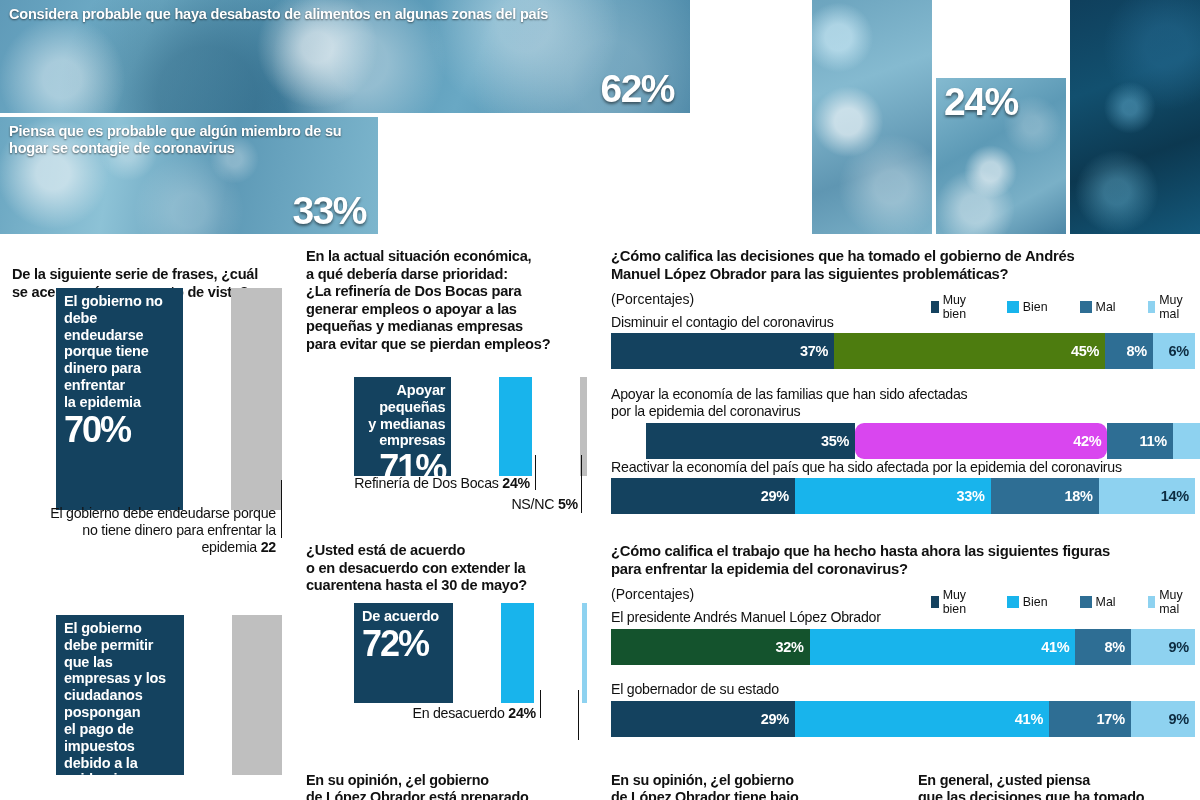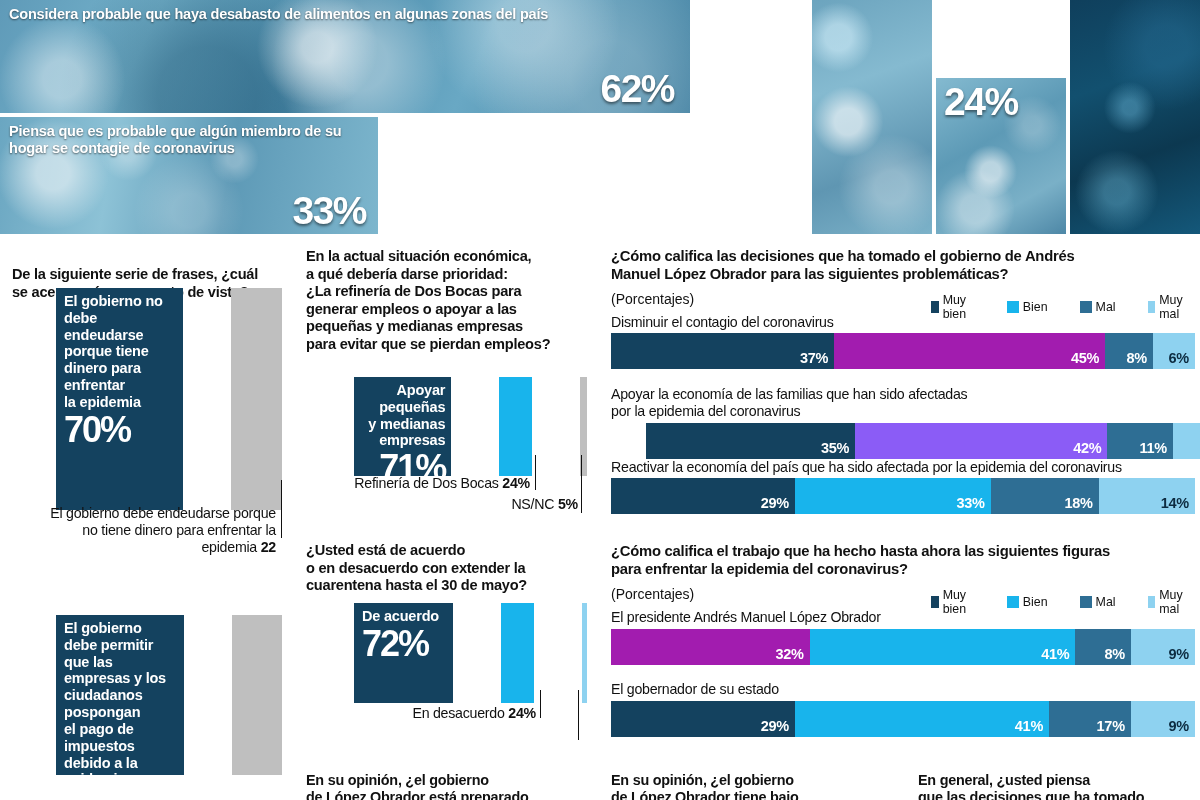--- a/index.html
+++ b/index.html
@@ -102,21 +102,21 @@
 
   
   .legend{position:absolute;display:flex;align-items:center;gap:6px;font-size:12.4px;color:#111;}
   .legend .li{display:flex;align-items:center;gap:4px;margin-right:11px;padding-left:15px;}
   .legend .sw{width:12px;height:12px;display:inline-block;}
   .rowlabel{position:absolute;font-size:14.2px;color:#111;line-height:1.2;letter-spacing:-.25px;}
   .stack{position:absolute;display:flex;height:36px;}
   .stack .sg{
     height:100%;display:flex;align-items:flex-end;justify-content:flex-end;
     color:#fff;font-weight:bold;font-size:14.5px;
-    padding:0 6px 3px 0;box-sizing:border-box;letter-spacing:-.3px;
+    padding:0 6px 10px 0;box-sizing:border-box;letter-spacing:-.3px;
   }
   .stack .sg.dark{color:#0d2c41;}
   .paren{position:absolute;font-size:14px;color:#111;}
   .footq{position:absolute;font-weight:bold;font-size:14.4px;line-height:1.2;color:#111;letter-spacing:-.25px;}
 </style>
 </head>
 <body>
 
 <div class="page">
 
@@ -256,38 +256,38 @@
       <i class="sw" style="background:#8ed2f0;"></i>
       <span>Muy mal</span>
     </span>
   </div>
 
   <div class="rowlabel" style="left:611px;top:314px;">Disminuir el contagio del coronavirus</div>
   <div class="stack" style="left:611px;top:333px;width:584px;">
     <div class="sg" style="width:38.2%;background:#14425f;">
         <span>37%</span>
       </div>
-    <div class="sg" style="width:46.4%;background:#a21caf;">
+    <div class="sg" style="width:46.4%;background:#4d7c0f;">
         <span>45%</span>
       </div>
     <div class="sg" style="width:8.2%;background:#2e6e94;">
         <span>8%</span>
       </div>
     <div class="sg dark" style="width:7.2%;background:#8ed2f0;">
         <span>6%</span>
       </div>
   </div>
 
   <div class="rowlabel" style="left:611px;top:386px;width:580px;white-space:pre-line;">Apoyar la economía de las familias que han sido afectadas
 por la epidemia del coronavirus</div>
   <div class="stack" style="left:646px;top:423px;width:584px;">
     <div class="sg" style="width:35.8%;background:#14425f;">
         <span>35%</span>
       </div>
-    <div class="sg" style="width:43.2%;background:#8b5cf6;">
+    <div class="sg" style="width:43.2%;background:#d946ef;border-radius:9px;">
         <span>42%</span>
       </div>
     <div class="sg" style="width:11.2%;background:#2e6e94;">
         <span>11%</span>
       </div>
     <div class="sg dark" style="width:9.8%;background:#8ed2f0;">
         <span>9%</span>
       </div>
   </div>
 
@@ -326,21 +326,21 @@
       <span>Mal</span>
     </span>
     <span class="li">
       <i class="sw" style="background:#8ed2f0;"></i>
       <span>Muy mal</span>
     </span>
   </div>
 
   <div class="rowlabel" style="left:611px;top:609px;">El presidente Andrés Manuel López Obrador</div>
   <div class="stack" style="left:611px;top:629px;width:584px;">
-    <div class="sg" style="width:34%;background:#a21caf;">
+    <div class="sg" style="width:34%;background:#14532d;">
         <span>32%</span>
       </div>
     <div class="sg" style="width:45.5%;background:#18b4ec;">
         <span>41%</span>
       </div>
     <div class="sg" style="width:9.5%;background:#2e6e94;">
         <span>8%</span>
       </div>
     <div class="sg dark" style="width:11%;background:#8ed2f0;">
         <span>9%</span>

